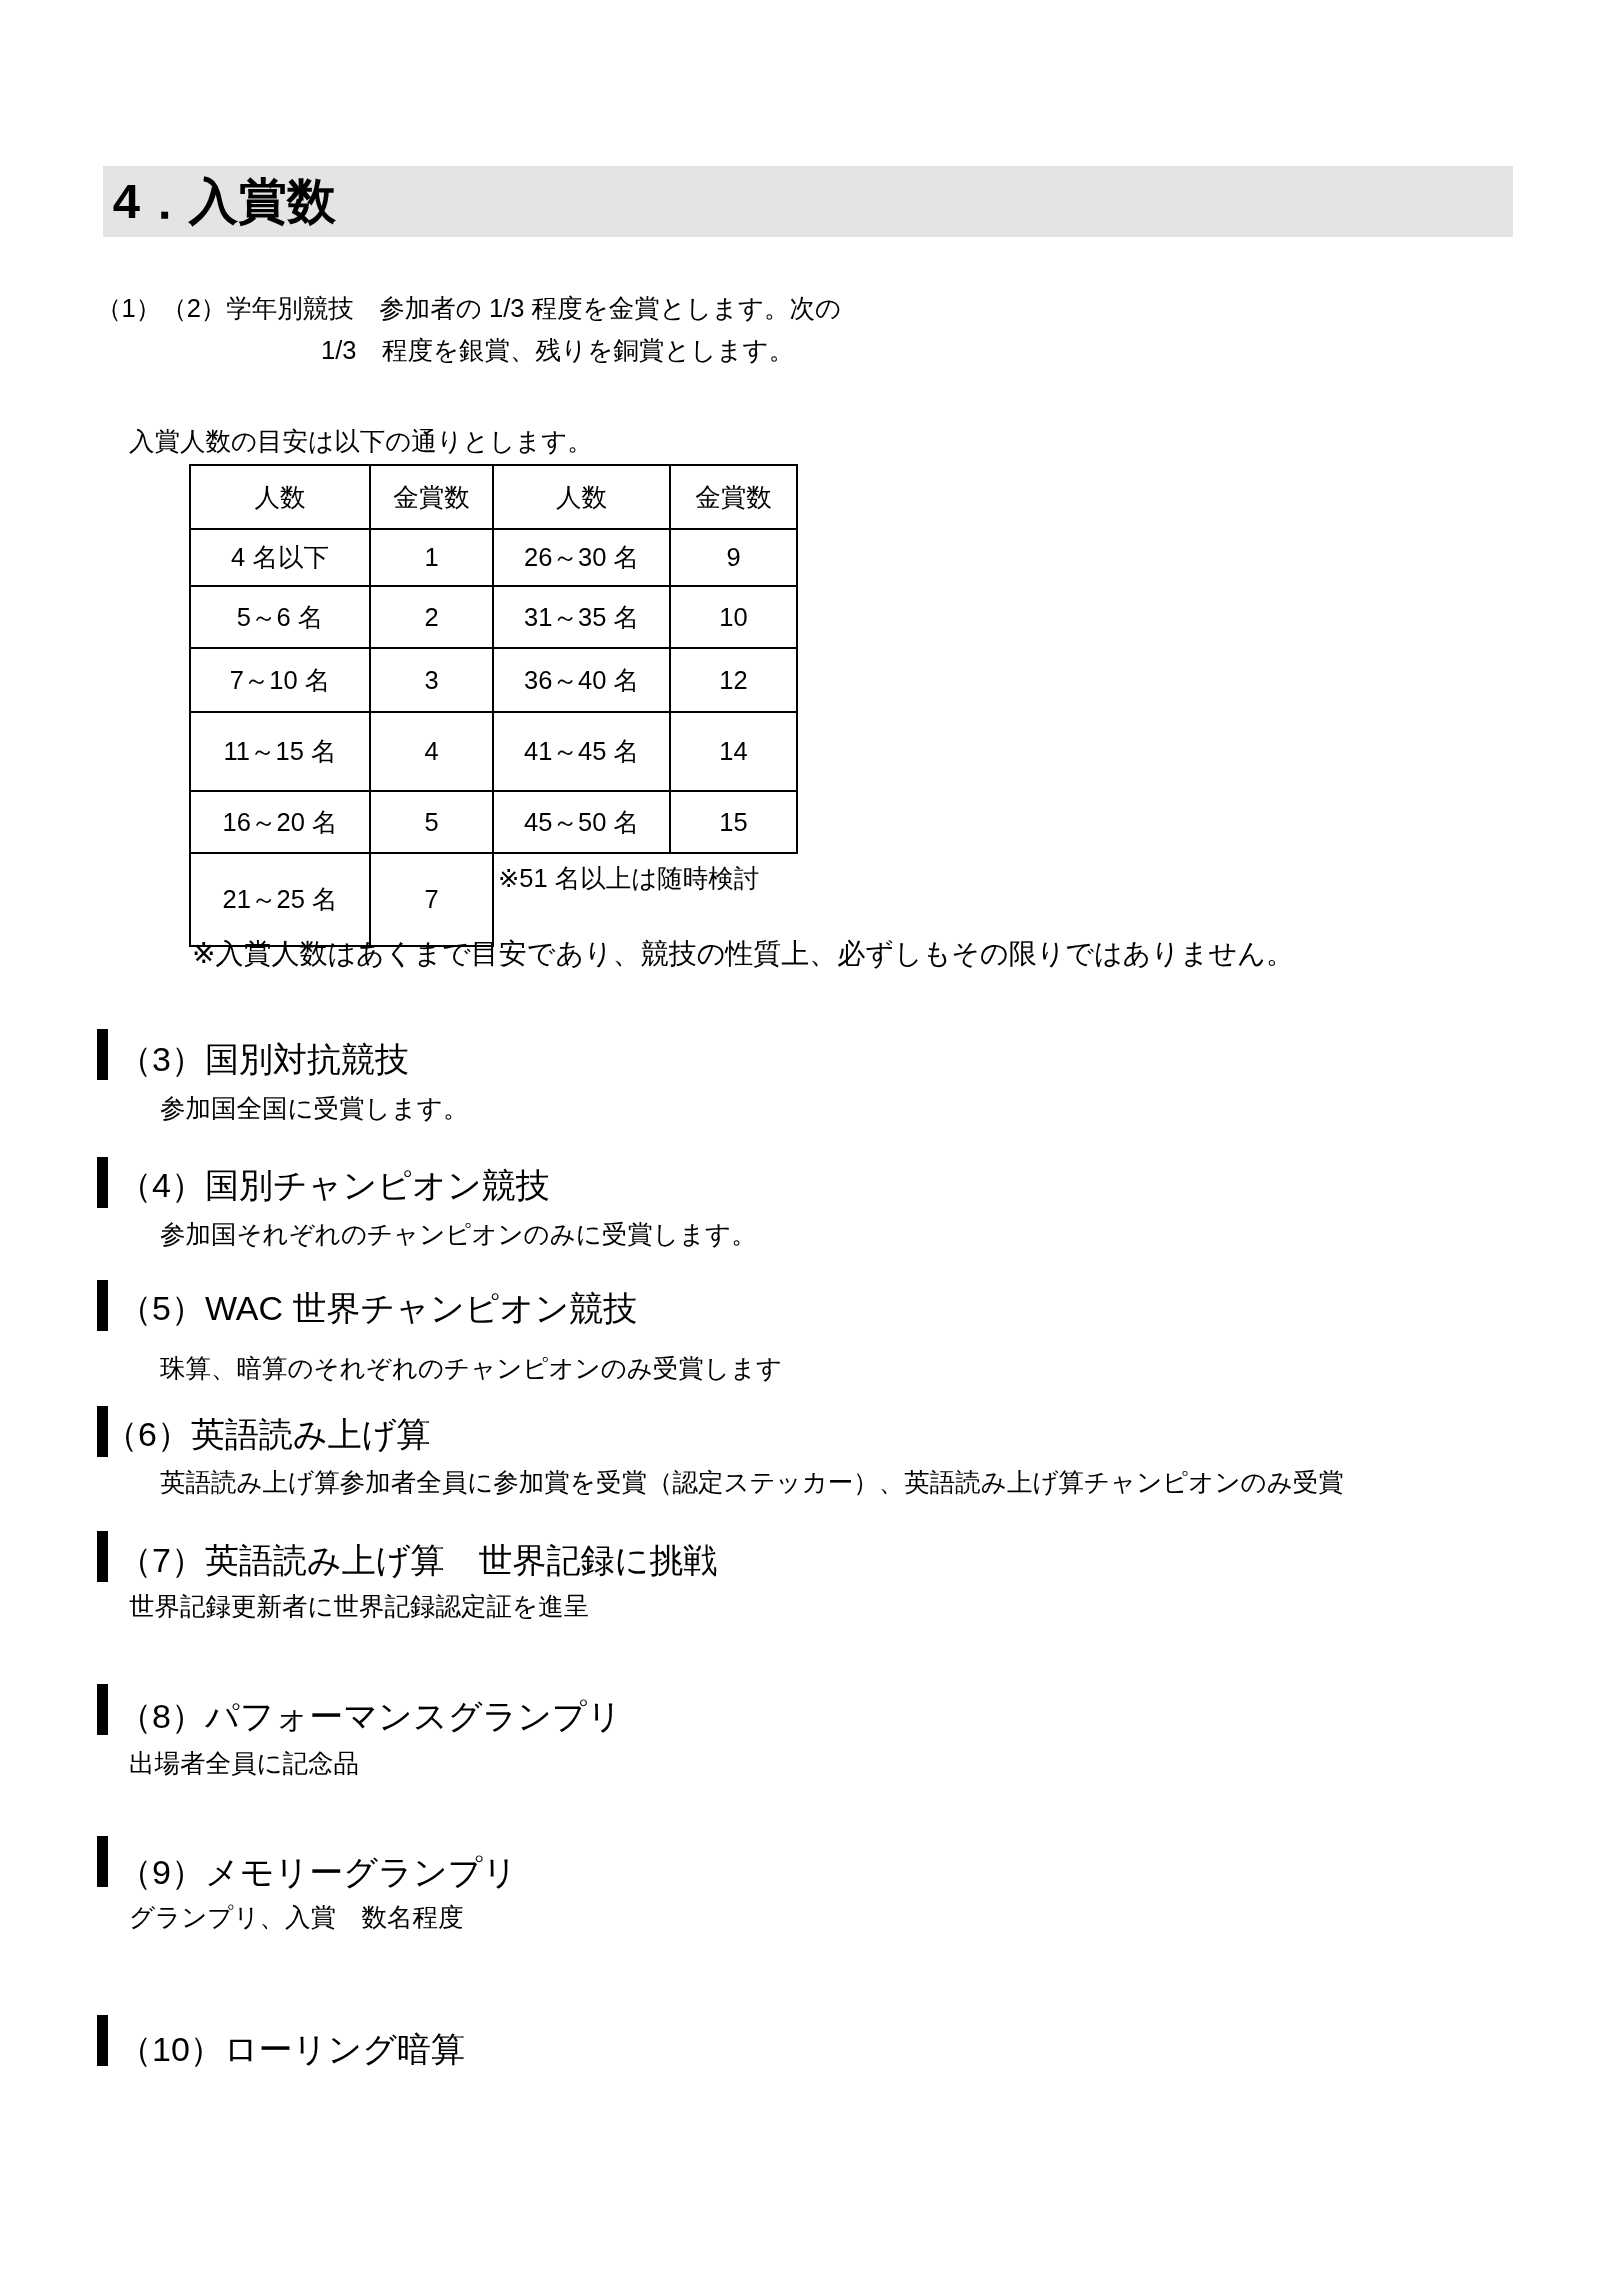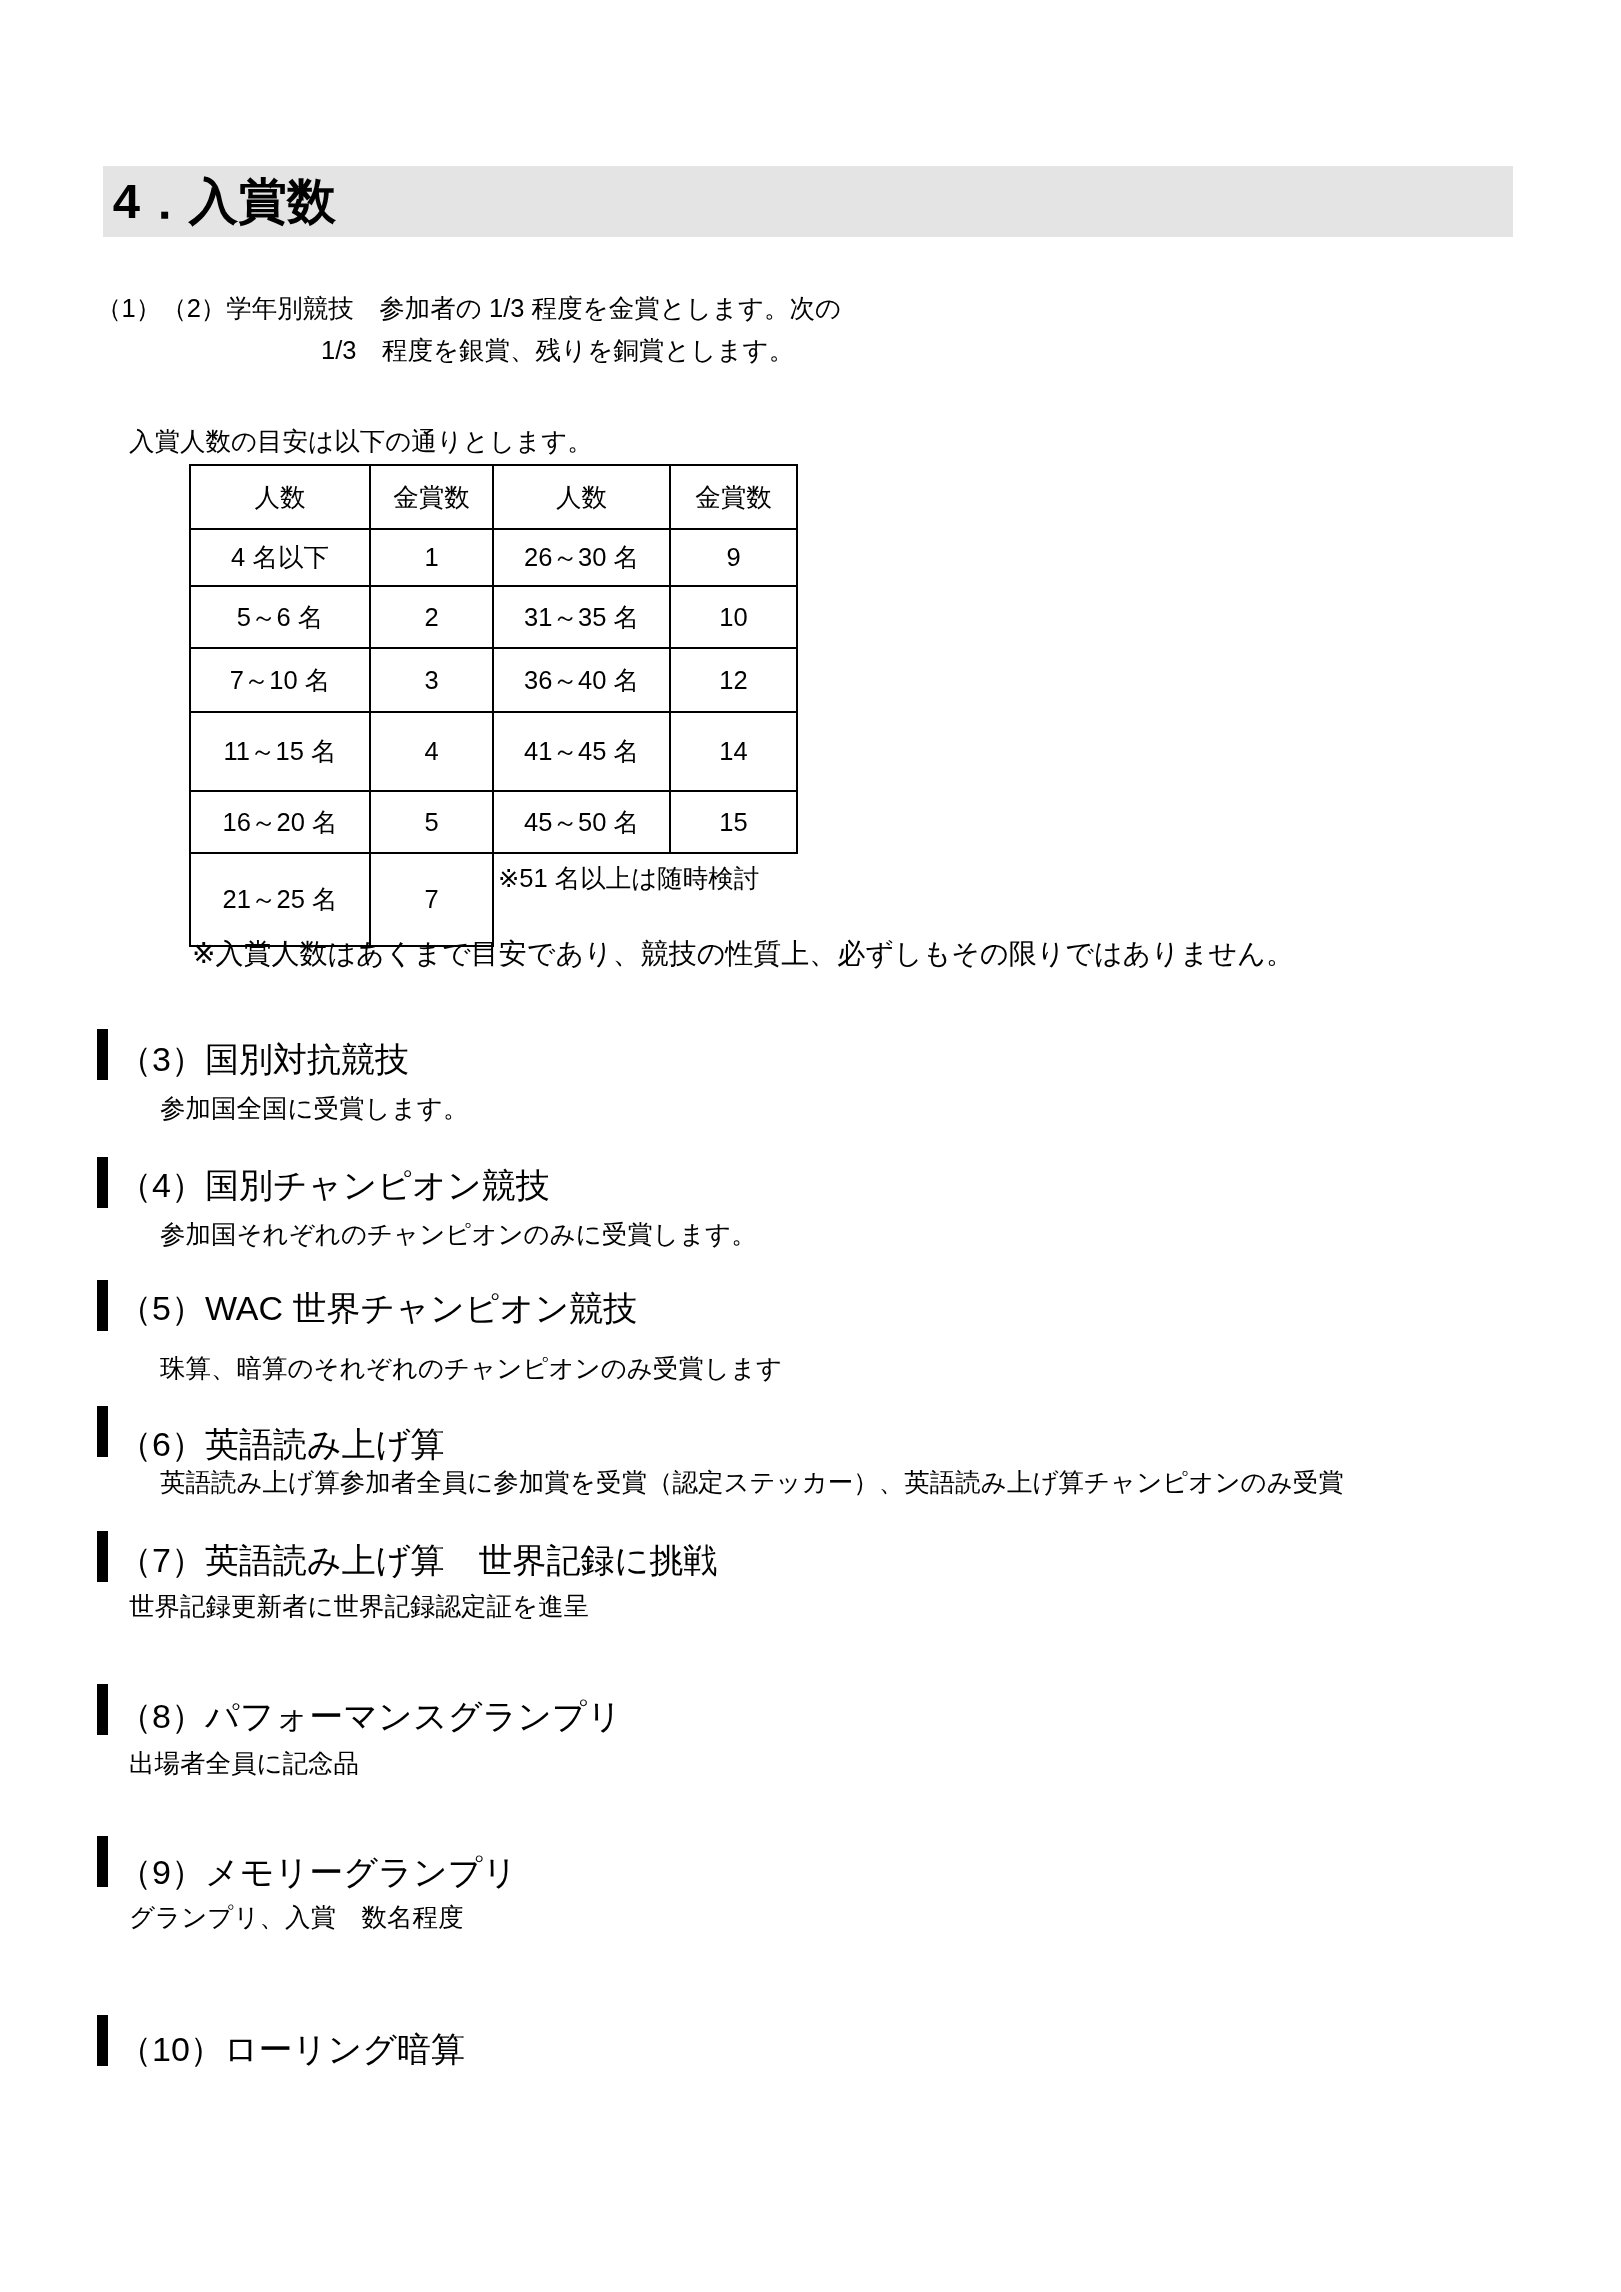--- a/index.html
+++ b/index.html
@@ -121,21 +121,21 @@
 
   <div class="change-bar" style="top:1157px"></div>
   <div class="abs sec-heading" style="left:118px;top:1169px;">（4）国別チャンピオン競技</div>
   <div class="abs sec-body" style="left:160px;top:1218px;">参加国それぞれのチャンピオンのみに受賞します。</div>
 
   <div class="change-bar" style="top:1280px"></div>
   <div class="abs sec-heading" style="left:118px;top:1292px;">（5）WAC 世界チャンピオン競技</div>
   <div class="abs sec-body" style="left:160px;top:1305px;margin-top:47px;">珠算、暗算のそれぞれのチャンピオンのみ受賞します</div>
 
   <div class="change-bar" style="top:1406px"></div>
-  <div class="abs sec-heading" style="left:118px;top:1418px;margin-top:10px;">（6）英語読み上げ算</div>
+  <div class="abs sec-heading" style="left:104px;top:1418px;">（6）英語読み上げ算</div>
   <div class="abs sec-body" style="left:160px;top:1466px;">英語読み上げ算参加者全員に参加賞を受賞（認定ステッカー）、英語読み上げ算チャンピオンのみ受賞</div>
 
   <div class="change-bar" style="top:1531px"></div>
   <div class="abs sec-heading" style="left:118px;top:1544px;">（7）英語読み上げ算　世界記録に挑戦</div>
   <div class="abs sec-body" style="left:129px;top:1590px;">世界記録更新者に世界記録認定証を進呈</div>
 
   <div class="change-bar" style="top:1684px"></div>
   <div class="abs sec-heading" style="left:118px;top:1700px;">（8）パフォーマンスグランプリ</div>
   <div class="abs sec-body" style="left:129px;top:1747px;">出場者全員に記念品</div>
 

